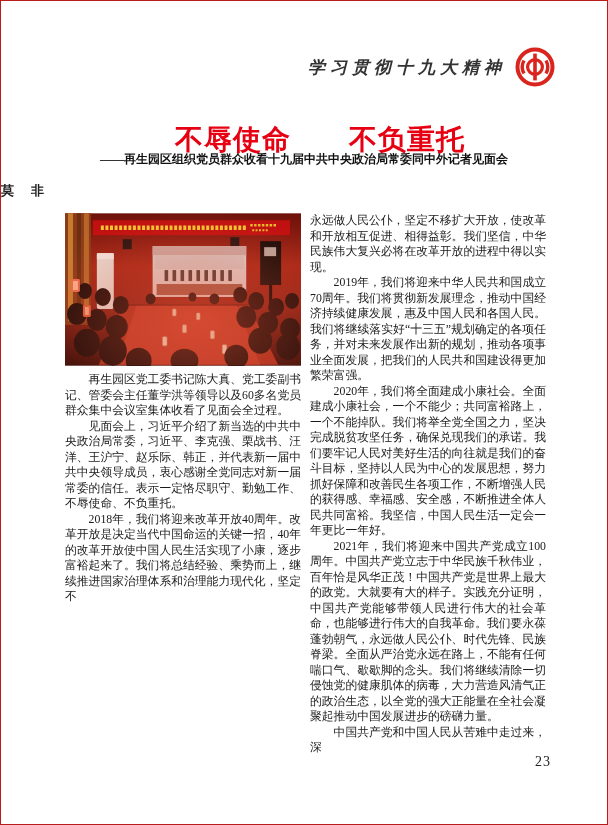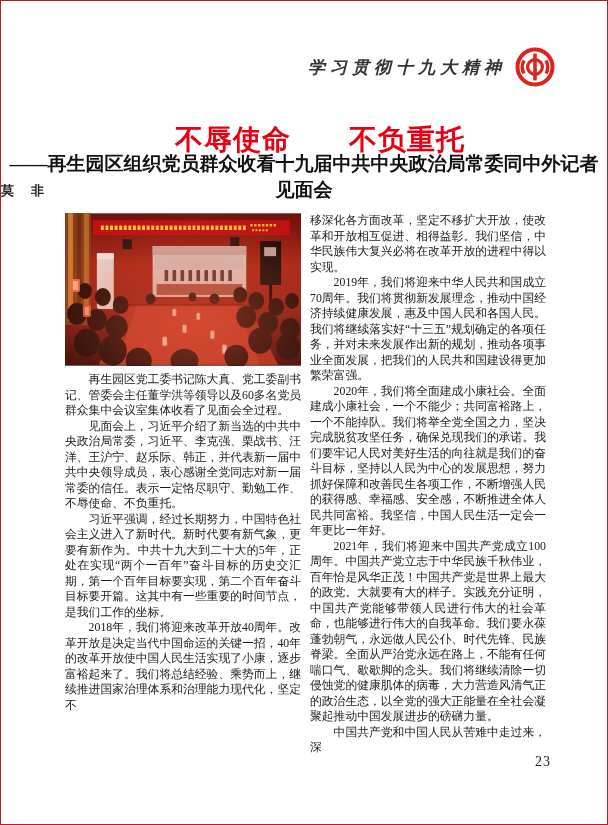--- a/index.html
+++ b/index.html
@@ -25,21 +25,21 @@
   .logo{width:40px;height:40px;display:block;}
   .title{
     position:absolute;top:104px;left:0;width:100%;
     margin:16px;text-align:center;
     font-size:28px;font-weight:bold;color:#e60012;
     letter-spacing:1px;
   }
   .subtitle{
     position:absolute;top:150px;left:0;width:100%;
     text-align:center;
-    font-size:19px;font-weight:bold;color:#111;
+    font-size:12px;font-weight:bold;color:#111;
   }
   .author{
     position:absolute;top:181px;left:0;width:100%;
     text-align:left;
     font-size:13px;font-weight:bold;color:#222;
     letter-spacing:2px;
   }
   .content{
     position:absolute;top:212px;left:64px;
     display:flex;gap:9px;
@@ -179,26 +179,25 @@
         <rect x="6" y="66" width="9" height="13" rx="1.5" fill="#e86a4a"></rect>
         <rect x="8" y="68" width="5" height="9" fill="#f8b090"></rect>
         <rect x="18" y="92" width="8" height="12" rx="1.5" fill="#d85838"></rect>
         <rect x="20" y="94" width="4" height="8" fill="#f0a080"></rect>
 
         <rect width="237" height="153" fill="url(#glow)"></rect>
       </svg>
 
       <p class="indent">再生园区党工委书记陈大真、党工委副书记、管委会主任董学洪等领导以及60多名党员群众集中会议室集体收看了见面会全过程。</p>
       <p class="indent">见面会上，习近平介绍了新当选的中共中央政治局常委，习近平、李克强、栗战书、汪洋、王沪宁、赵乐际、韩正，并代表新一届中共中央领导成员，衷心感谢全党同志对新一届常委的信任。表示一定恪尽职守、勤勉工作、不辱使命、不负重托。</p>
-      <p class="indent">习近平强调，经过长期努力，中国特色社会主义进入了新时代。新时代要有新气象，更要有新作为。中共十九大到二十大的5年，正处在实现“两个一百年”奋斗目标的历史交汇期，第一个百年目标要实现，第二个百年奋斗目标要开篇。这其中有一些重要的时间节点，是我们工作的坐标。</p>
       <p class="indent">2018年，我们将迎来改革开放40周年。改革开放是决定当代中国命运的关键一招，40年的改革开放使中国人民生活实现了小康，逐步富裕起来了。我们将总结经验、乘势而上，继续推进国家治理体系和治理能力现代化，坚定不</p>
     </div>
 
     <div class="col">
-      <p>移深化各方面改革，坚定不移扩大开放，使改革和开放相互促进、相得益彰。我们坚信，中华民族伟大复兴必将在改革开放的进程中得以实现。</p>
+      <p>永远做人民公仆，坚定不移扩大开放，使改革和开放相互促进、相得益彰。我们坚信，中华民族伟大复兴必将在改革开放的进程中得以实现。</p>
       <p class="indent">2019年，我们将迎来中华人民共和国成立70周年。我们将贯彻新发展理念，推动中国经济持续健康发展，惠及中国人民和各国人民。我们将继续落实好“十三五”规划确定的各项任务，并对未来发展作出新的规划，推动各项事业全面发展，把我们的人民共和国建设得更加繁荣富强。</p>
       <p class="indent">2020年，我们将全面建成小康社会。全面建成小康社会，一个不能少；共同富裕路上，一个不能掉队。我们将举全党全国之力，坚决完成脱贫攻坚任务，确保兑现我们的承诺。我们要牢记人民对美好生活的向往就是我们的奋斗目标，坚持以人民为中心的发展思想，努力抓好保障和改善民生各项工作，不断增强人民的获得感、幸福感、安全感，不断推进全体人民共同富裕。我坚信，中国人民生活一定会一年更比一年好。</p>
       <p class="indent">2021年，我们将迎来中国共产党成立100周年。中国共产党立志于中华民族千秋伟业，百年恰是风华正茂！中国共产党是世界上最大的政党。大就要有大的样子。实践充分证明，中国共产党能够带领人民进行伟大的社会革命，也能够进行伟大的自我革命。我们要永葆蓬勃朝气，永远做人民公仆、时代先锋、民族脊梁。全面从严治党永远在路上，不能有任何喘口气、歇歇脚的念头。我们将继续清除一切侵蚀党的健康肌体的病毒，大力营造风清气正的政治生态，以全党的强大正能量在全社会凝聚起推动中国发展进步的磅礴力量。</p>
       <p class="indent">中国共产党和中国人民从苦难中走过来，深</p>
     </div>
 
   </div>
 
   <div class="page-number">23</div>
 

